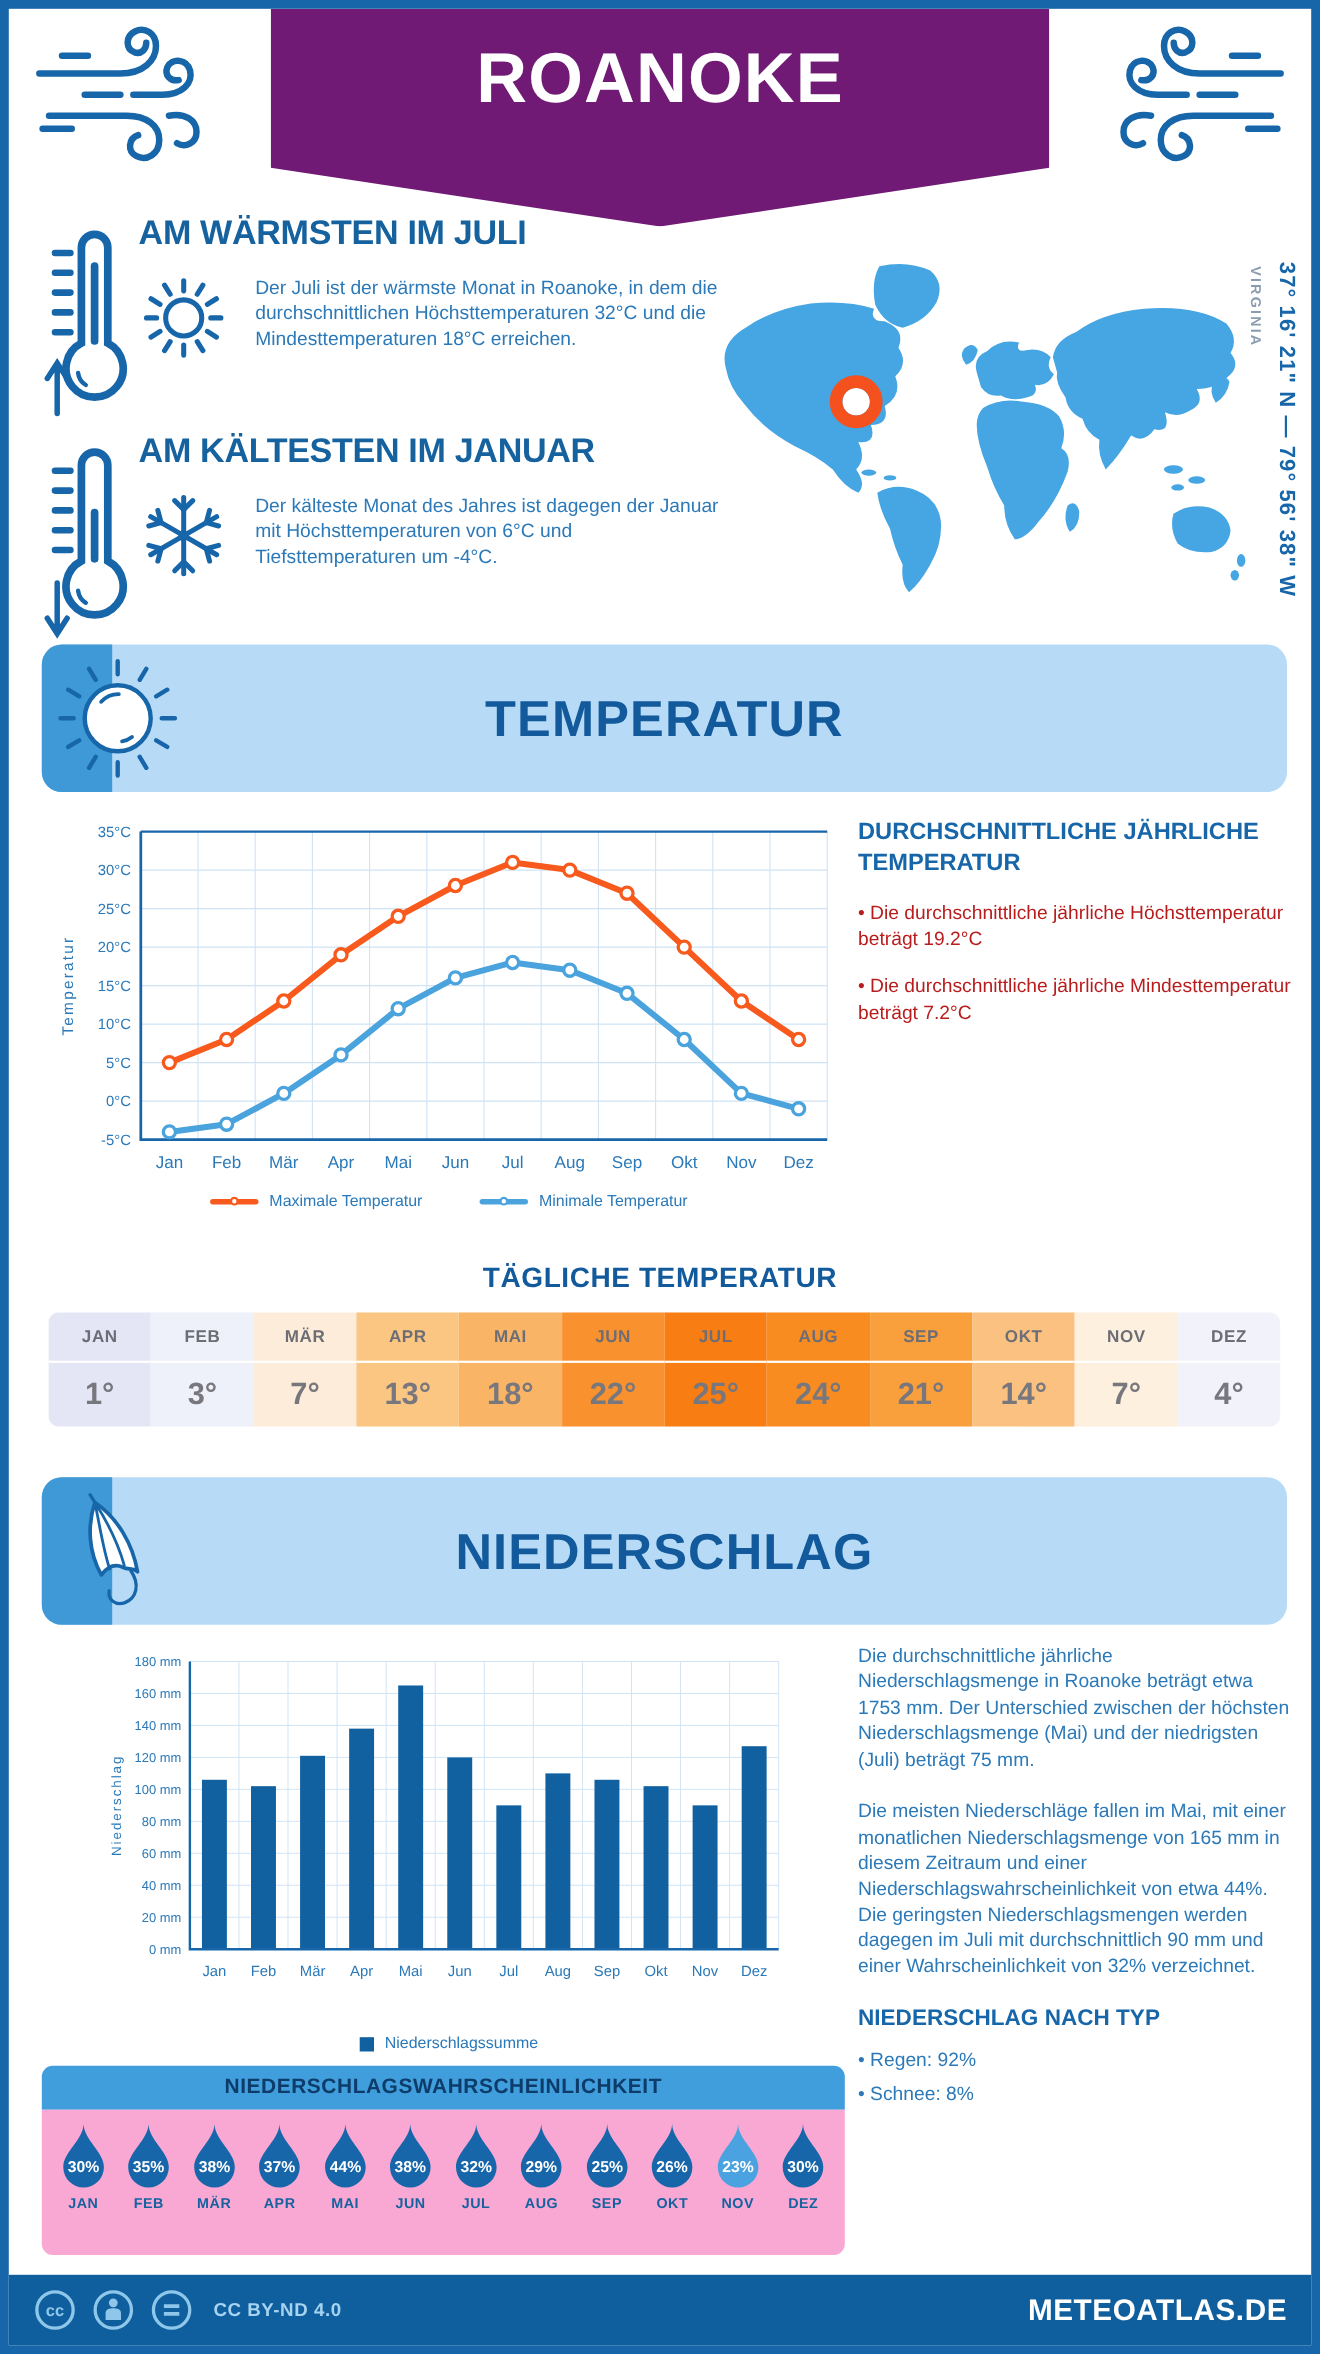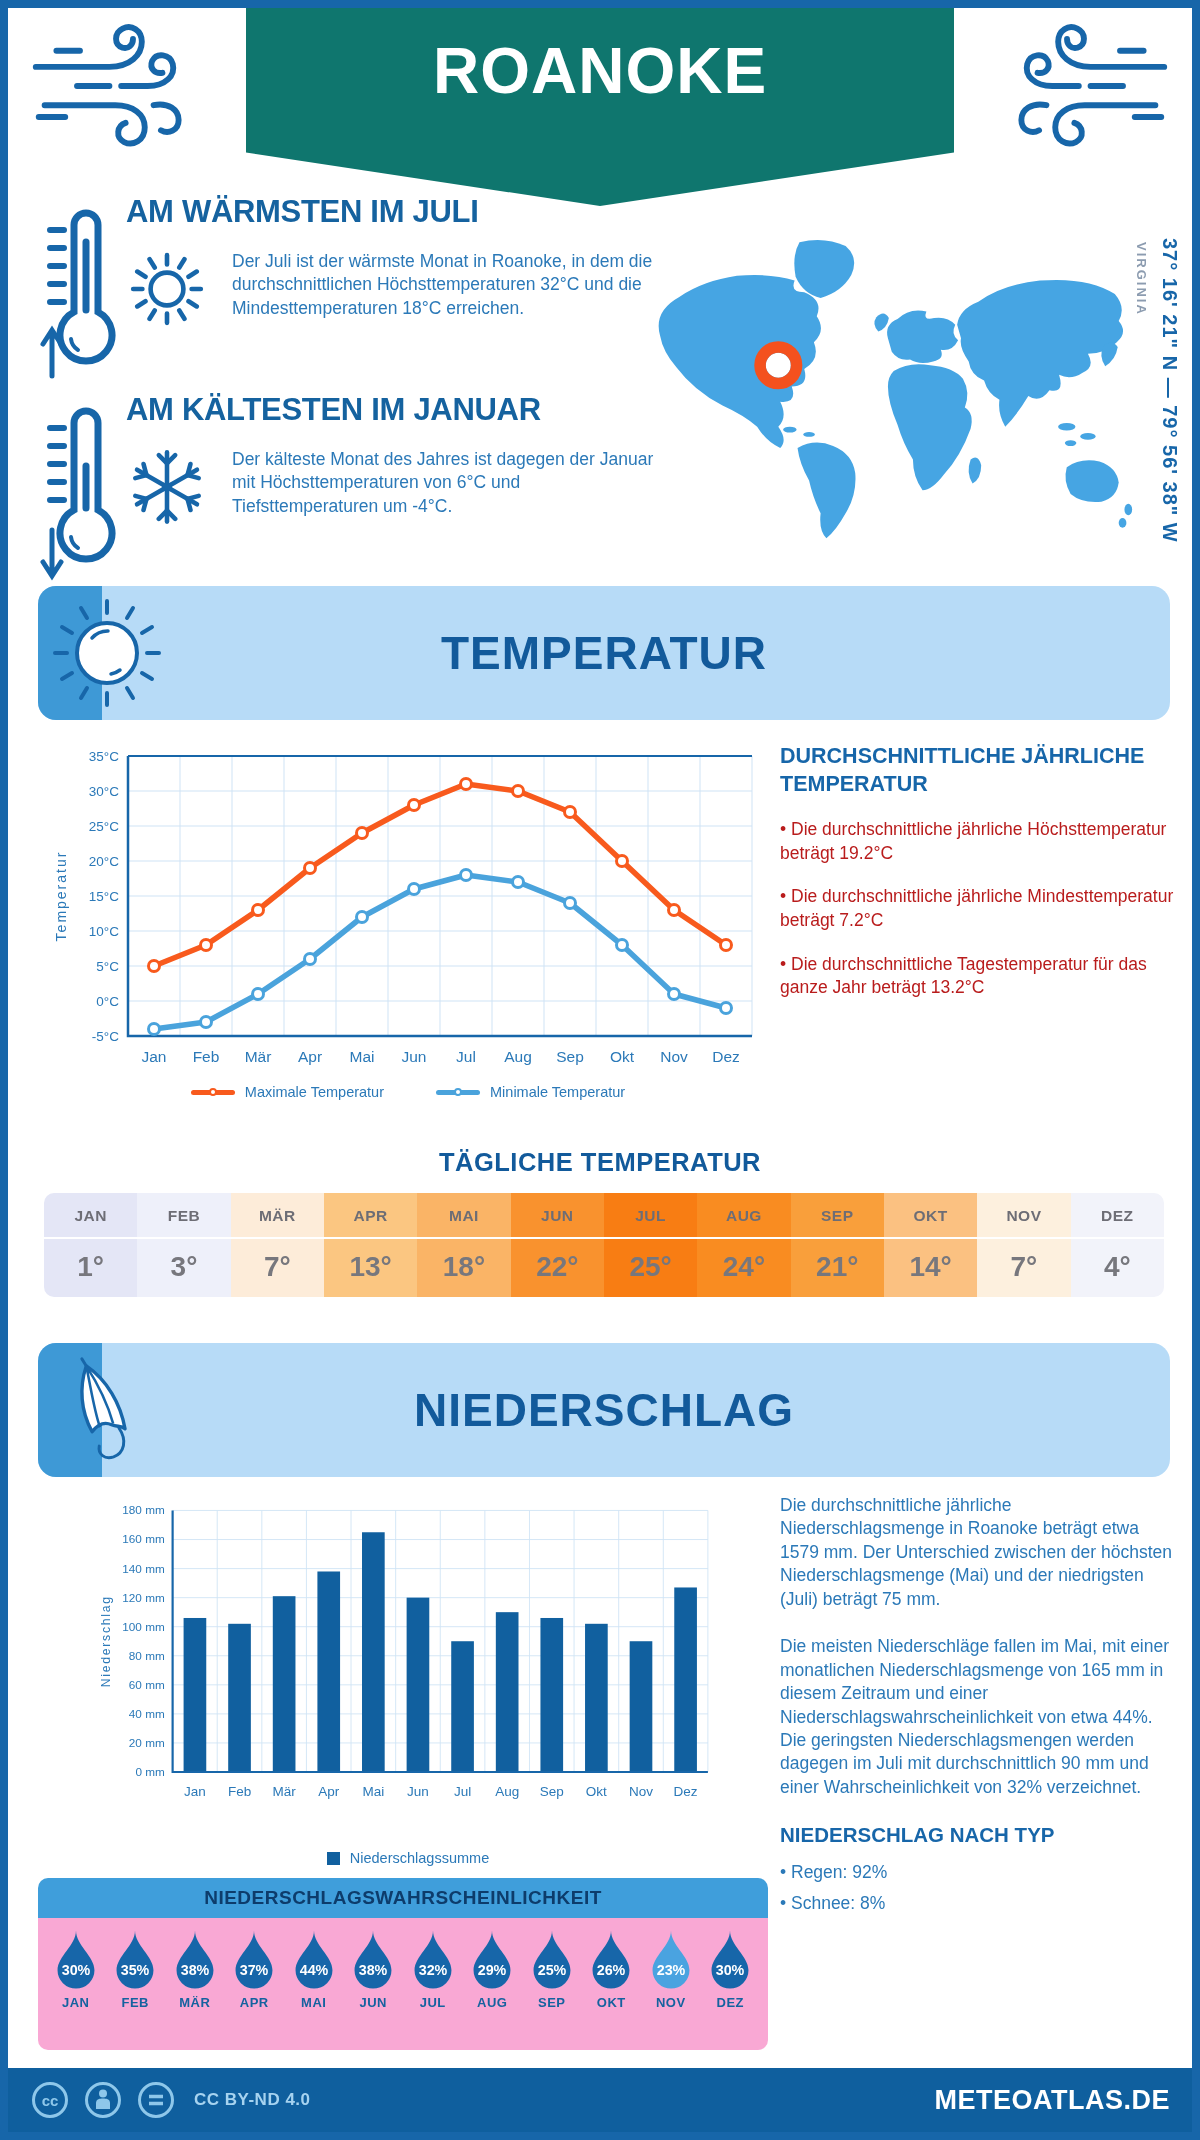--- a/index.html
+++ b/index.html
@@ -7,21 +7,21 @@
   .page{position:relative;width:1200px;height:2140px;margin:0 auto;background:#fff;
         border:8px solid #1766a9;overflow:hidden;
         font-family:"Liberation Sans", sans-serif;}
   svg{display:block;}
 
   
   .wind{position:absolute;top:12px;width:162px;height:138px;}
   .wind-l{left:16px;}
   .wind-r{right:16px;transform:scaleX(-1);}
   .ribbon{position:absolute;top:0;left:50%;transform:translateX(-50%);
-          width:708px;height:198px;background:#0f766e;color:#fff;text-align:center;
+          width:708px;height:198px;background:#701a75;color:#fff;text-align:center;
           clip-path:polygon(0 0,100% 0,100% 73%,50% 100%,0 73%);}
   .ribbon h1{margin:26px 0 0;font-size:64px;font-weight:bold;letter-spacing:1px;}
   .ribbon .sub{margin-top:8px;font-size:21px;letter-spacing:1px;font-weight:bold;}
 
   
   .hl{position:absolute;left:30px;width:615px;height:195px;}
   .hl-warm{top:190px;}
   .hl-cold{top:388px;}
   .hl h2{position:absolute;left:88px;top:-4px;margin:0;font-size:31px;font-weight:bold;
          color:#15629f;letter-spacing:-0.3px;white-space:nowrap;}
@@ -315,21 +315,20 @@
         </div>
         <div>Minimale Temperatur</div>
       </div>
     </div>
 
   <aside class="annual">
     <h3>DURCHSCHNITTLICHE JÄHRLICHE TEMPERATUR</h3>
     <div id="annual-bullets">
         <div class="bullet">• Die durchschnittliche jährliche Höchsttemperatur beträgt 19.2°C</div>
         <div class="bullet">• Die durchschnittliche jährliche Mindesttemperatur beträgt 7.2°C</div>
-        <div class="bullet">• Die durchschnittliche Tagestemperatur für das ganze Jahr beträgt 13.2°C</div>
       </div>
   </aside>
 
   <h3 class="daily-title">TÄGLICHE TEMPERATUR</h3>
   <div id="daily-table" class="dtable">
       <div class="tcol" style="background: rgb(228, 230, 246);">
         <div class="tm">JAN</div>
         <div class="tv">1°</div>
       </div>
       <div class="tcol" style="background: rgb(238, 240, 250);">
@@ -543,21 +542,21 @@
           <svg viewBox="0 0 52 68">
             <path d="M26 2 C26 18 6 30 6 45 A20 20 0 0 0 46 45 C46 30 26 18 26 2 Z" fill="#1766a9"></path>
             <text x="26" y="50" text-anchor="middle" font-size="15.5" font-weight="bold" fill="#fff">30%</text>
           </svg>
           <div class="drop-month">DEZ</div>
         </div>
       </div>
   </div>
 
   <aside class="prec-text">
-    <p>Die durchschnittliche jährliche Niederschlagsmenge in Roanoke beträgt etwa 1579 mm. Der Unterschied zwischen der höchsten Niederschlagsmenge (Mai) und der niedrigsten (Juli) beträgt 75 mm.</p>
+    <p>Die durchschnittliche jährliche Niederschlagsmenge in Roanoke beträgt etwa 1753 mm. Der Unterschied zwischen der höchsten Niederschlagsmenge (Mai) und der niedrigsten (Juli) beträgt 75 mm.</p>
     <p>Die meisten Niederschläge fallen im Mai, mit einer monatlichen Niederschlagsmenge von 165 mm in diesem Zeitraum und einer Niederschlagswahrscheinlichkeit von etwa 44%. Die geringsten Niederschlagsmengen werden dagegen im Juli mit durchschnittlich 90 mm und einer Wahrscheinlichkeit von 32% verzeichnet.</p>
     <h3>NIEDERSCHLAG NACH TYP</h3>
     <div id="type-list">
         <div class="bullet">• Regen: 92%</div>
         <div class="bullet">• Schnee: 8%</div>
       </div>
   </aside>
 
   <footer>
     <div class="ccicons">

